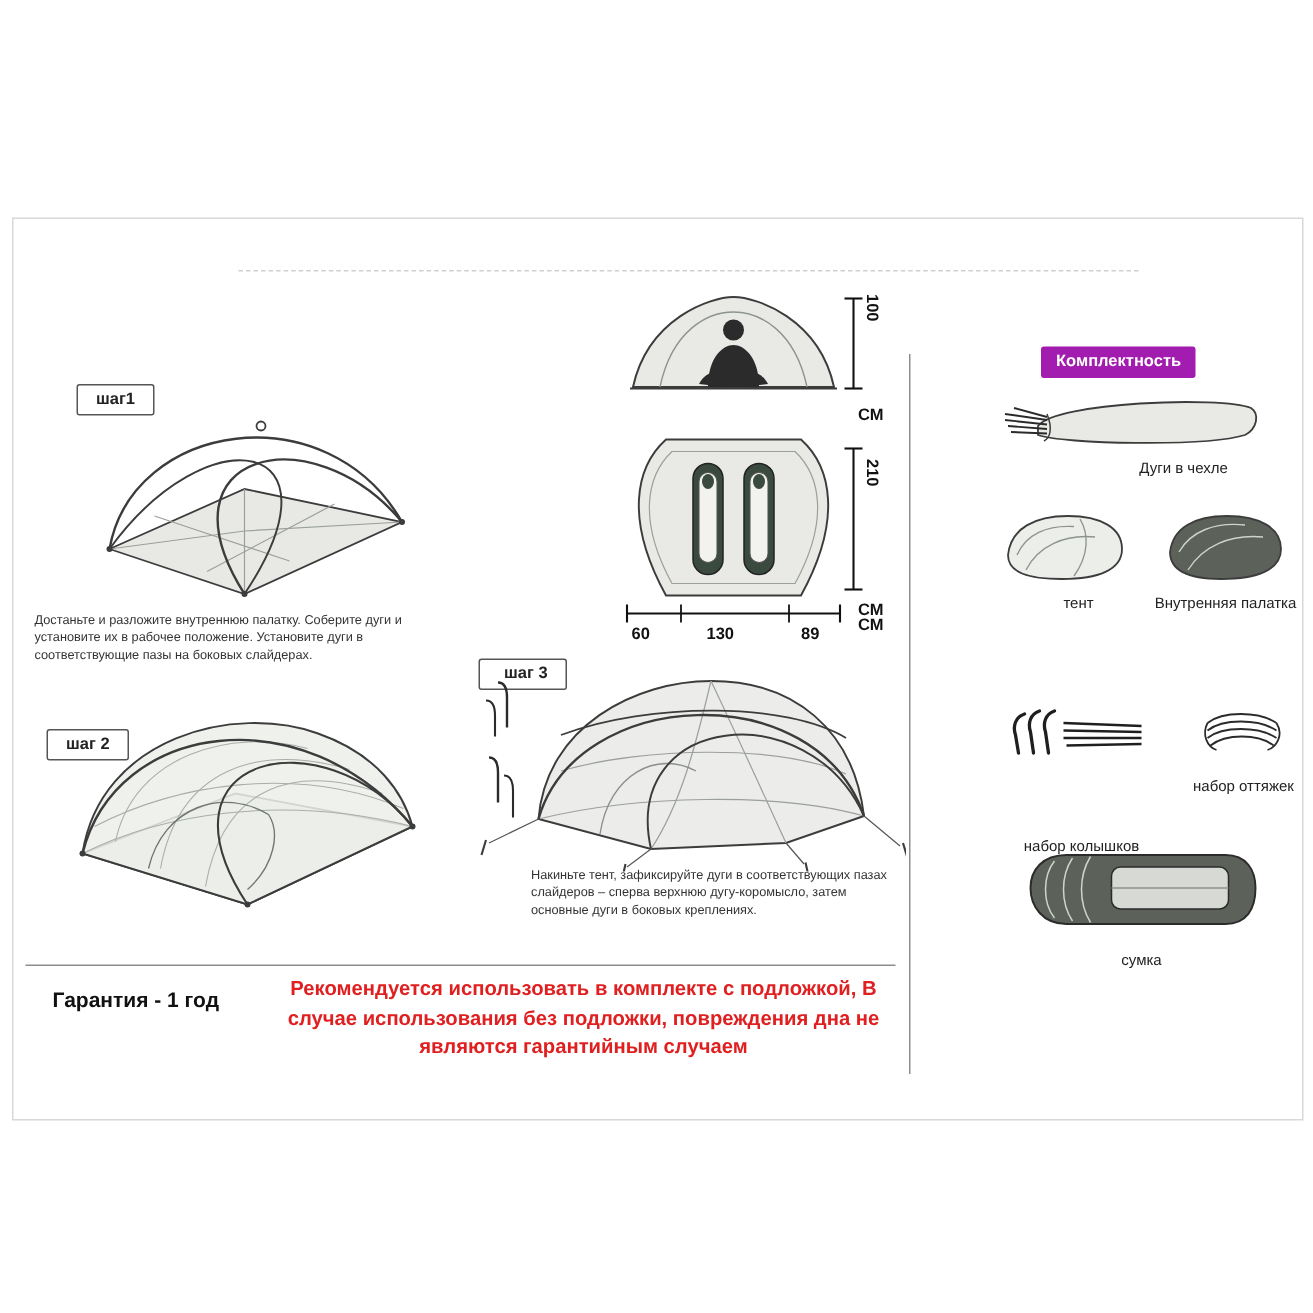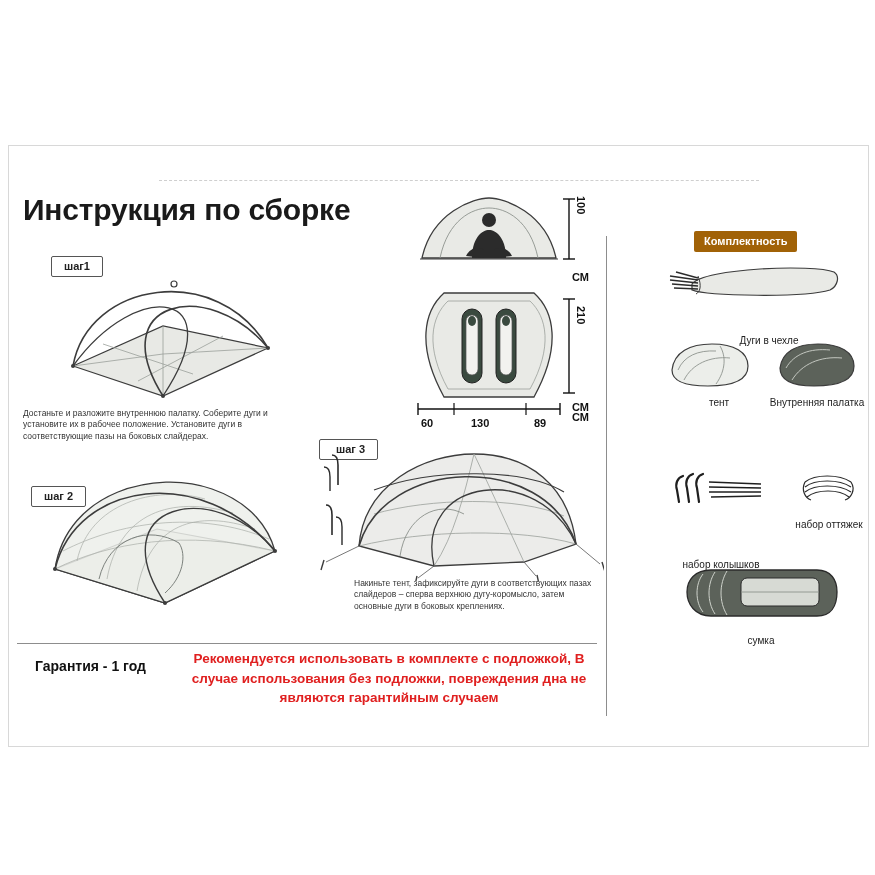--- a/index.html
+++ b/index.html
@@ -71,21 +71,21 @@
     background: #ffffff;
     font-size: 11px;
     font-weight: bold;
     color: #222;
     padding: 3px 12px 4px 12px;
     border-radius: 2px;
     white-space: nowrap;
   }
   .kit-badge {
     position: absolute;
-    background: #a16207;
+    background: #a21caf;
     color: #ffffff;
     font-size: 11px;
     font-weight: bold;
     padding: 4px 10px 5px 10px;
     border-radius: 2px;
     white-space: nowrap;
   }
   .caption {
     position: absolute;
     font-size: 8.5px;
@@ -139,21 +139,20 @@
 </head>
 <body>
 
 <div id="sheet">
   <div id="panel">
 
     <div class="dashed-top"></div>
     <div class="vline"></div>
     <div class="hline-bottom"></div>
 
-    <h1 class="title">Инструкция по сборке</h1>
 
     <div class="step-badge" style="left:42px; top:110px;">шаг1</div>
 
     <div class="fig" style="left:34px; top:110px;">
       <svg width="250" height="150" viewBox="0 0 250 150">
 
         <polygon points="30,110 120,70 225,92 120,140" fill="#e8e9e5" stroke="#3c3c3c" stroke-width="1.2"></polygon>
 
         <polyline points="30,110 120,98 225,92" fill="none" stroke="#9aa09a" stroke-width="0.8"></polyline>
         <polyline points="120,70 120,140" fill="none" stroke="#9aa09a" stroke-width="0.8"></polyline>
@@ -312,21 +311,21 @@
         <g stroke="#2b2b2b" stroke-width="1.3">
           <line x1="6" y1="22" x2="34" y2="26"></line>
           <line x1="6" y1="26" x2="34" y2="29"></line>
           <line x1="8" y1="30" x2="34" y2="32"></line>
           <line x1="10" y1="34" x2="34" y2="35"></line>
           <line x1="12" y1="18" x2="34" y2="24"></line>
         </g>
         <path d="M34,22 C38,32 36,38 32,40" fill="none" stroke="#3c3c3c" stroke-width="1"></path>
       </svg>
     </div>
-    <div class="caption-center" style="left:680px; top:160px;margin-top:28px;">Дуги в чехле</div>
+    <div class="caption-center" style="left:700px; top:160px;">Дуги в чехле</div>
 
     <div class="fig" style="left:655px; top:190px;">
       <svg width="90" height="56" viewBox="0 0 90 56">
         <path d="M8,34 C10,16 26,8 48,8 C70,8 84,16 84,30 C84,44 68,50 44,50 C22,50 8,46 8,34 Z" fill="#eceeea" stroke="#3c3c3c" stroke-width="1.2"></path>
         <path d="M14,34 C20,20 34,14 52,15" fill="none" stroke="#8d938d" stroke-width="0.9"></path>
         <path d="M20,44 C28,28 46,20 66,22" fill="none" stroke="#8d938d" stroke-width="0.9"></path>
         <path d="M56,10 C62,20 62,34 52,48" fill="none" stroke="#8d938d" stroke-width="0.9"></path>
       </svg>
     </div>
     <div class="caption-center" style="left:630px; top:250px;">тент</div>

